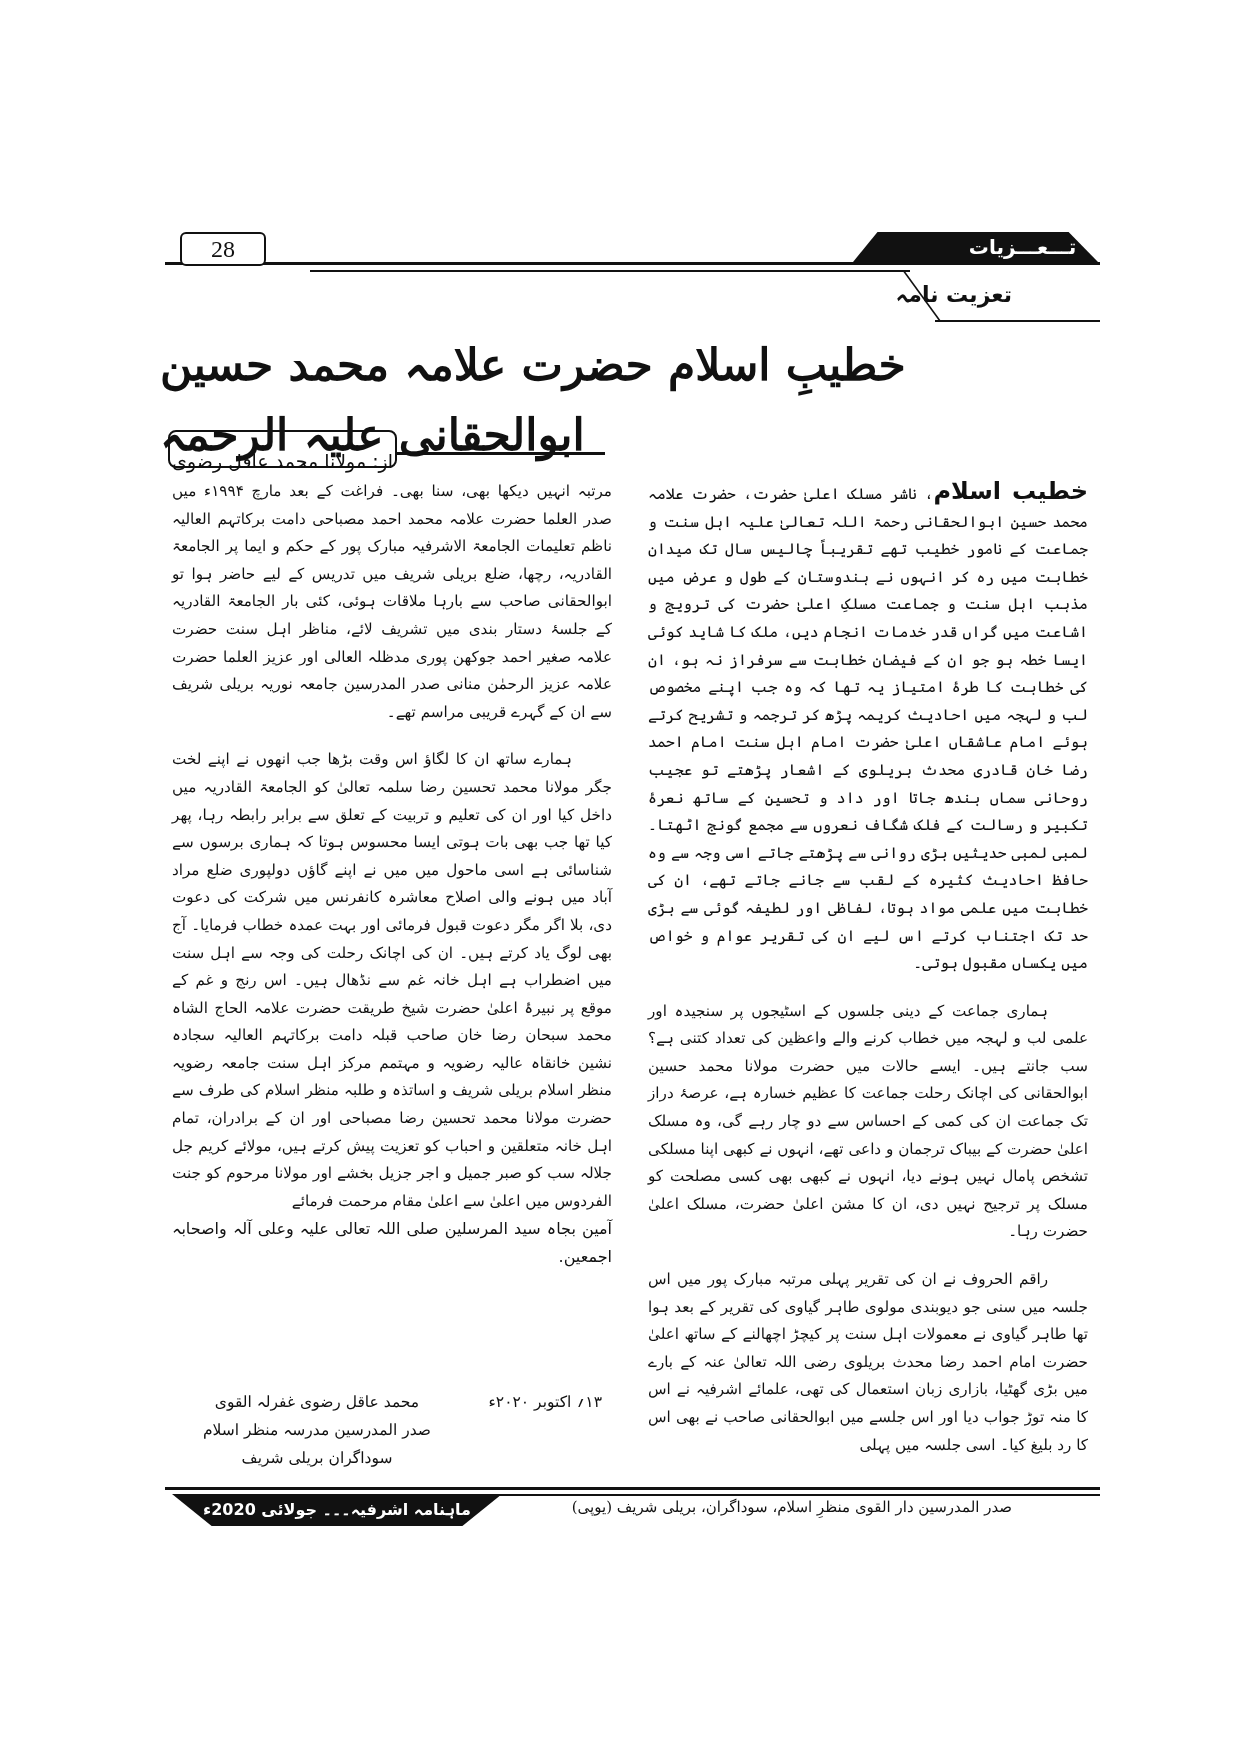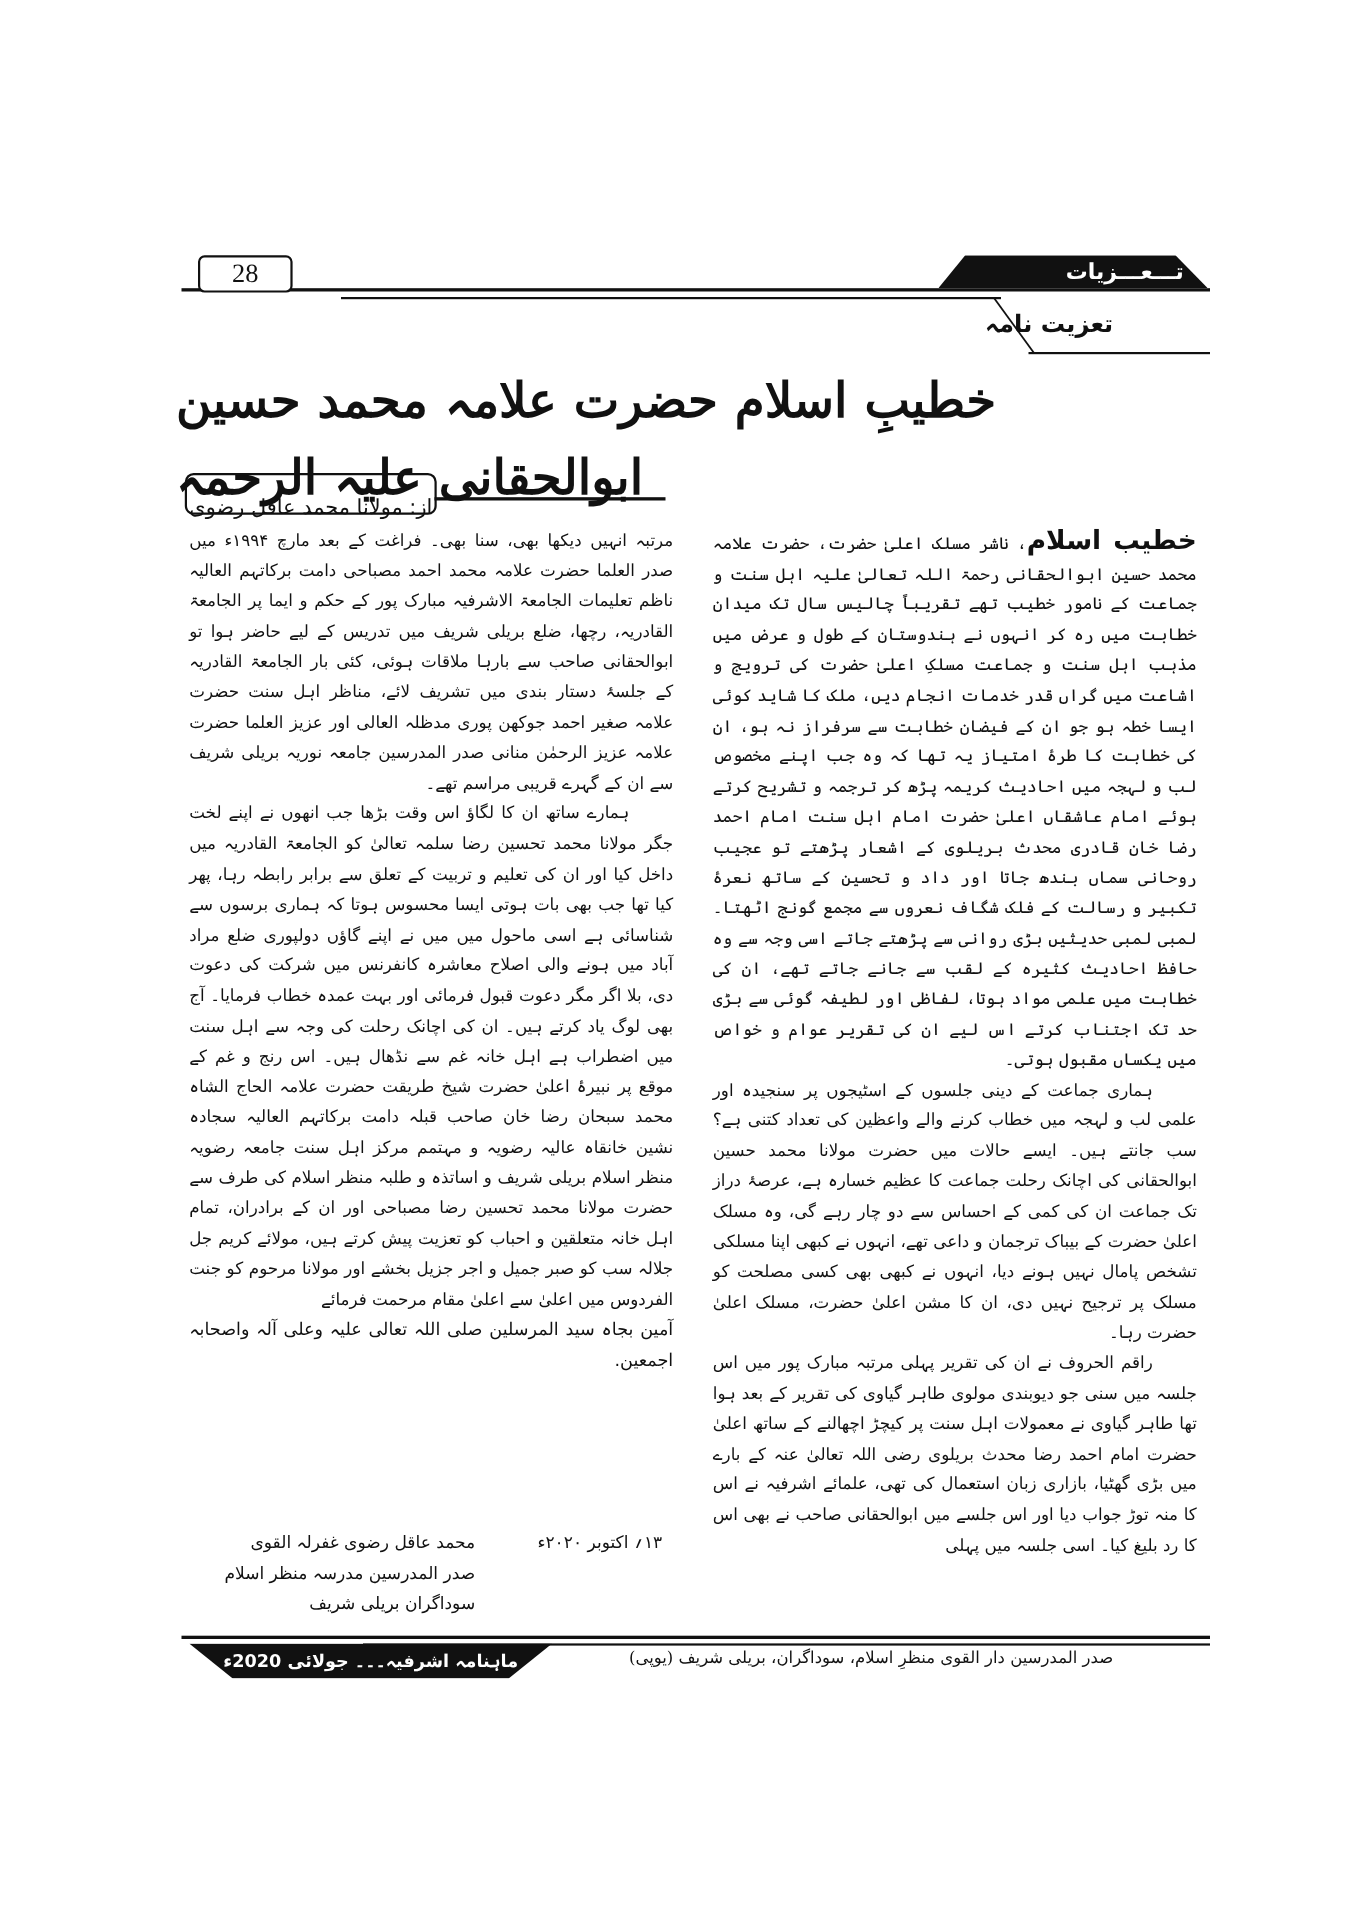--- a/index.html
+++ b/index.html
@@ -22,27 +22,27 @@
   
   .author-box { position:absolute; left:168px; top:430px; width:225px; height:34px; border:2px solid #111; border-radius:8px; }
   .author-label { position:absolute; left:168px; top:444px; width:225px; height:34px; line-height:34px; font-weight:normal; font-size:19px; direction:rtl; }
   .author-line { position:absolute; left:395px; top:452px; width:210px; height:3px; background:#111; }
 
   
   .col { position:absolute; top:478px; width:440px; direction:rtl; text-align:justify; font-family:"DejaVu Serif", serif; font-size:15.2px; line-height:27.6px; }
   .col-right { left:648px; }
   .col-left { left:172px; }
   .col p { margin:0; }
-  .col .indent { text-indent:40px; }
+  .col .indent { text-indent:40px;margin-top:20px; }
   .lead-bold { font-family:"DejaVu Sans", sans-serif; font-weight:bold; font-size:24px; }
   .arabic { font-family:"DejaVu Sans", sans-serif; font-size:16px; }
 
   .sign-row { position:absolute; left:172px; top:1388px; width:440px; direction:rtl; font-family:"DejaVu Serif", serif; font-size:15.5px; line-height:28px; }
   .sign-date { position:absolute; right:10px; top:0; }
-  .sign-block { position:absolute; left:30px; top:0; width:230px; text-align:right; }
+  .sign-block { position:absolute; left:30px; top:0; width:230px; text-align:center; }
 
   
   .ftr-line1 { position:absolute; left:165px; top:1487px; width:935px; height:3px; background:#111; }
   .ftr-line2 { position:absolute; left:330px; top:1494px; width:770px; height:2px; background:#111; }
   .ftr-tab { position:absolute; left:172px; top:1494px; width:330px; height:32px; background:#111; clip-path:polygon(0 0,100% 0,88% 100%,12% 100%); }
   .ftr-tab-label { position:absolute; left:172px; top:1494px; width:330px; height:32px; line-height:32px; color:#fff; text-align:center; font-weight:bold; font-size:16px; direction:rtl; }
   .ftr-address { position:absolute; right:140px; top:1498px; direction:rtl; font-family:"DejaVu Serif", serif; font-size:15px; }
 </style>
 </head>
 <body>

